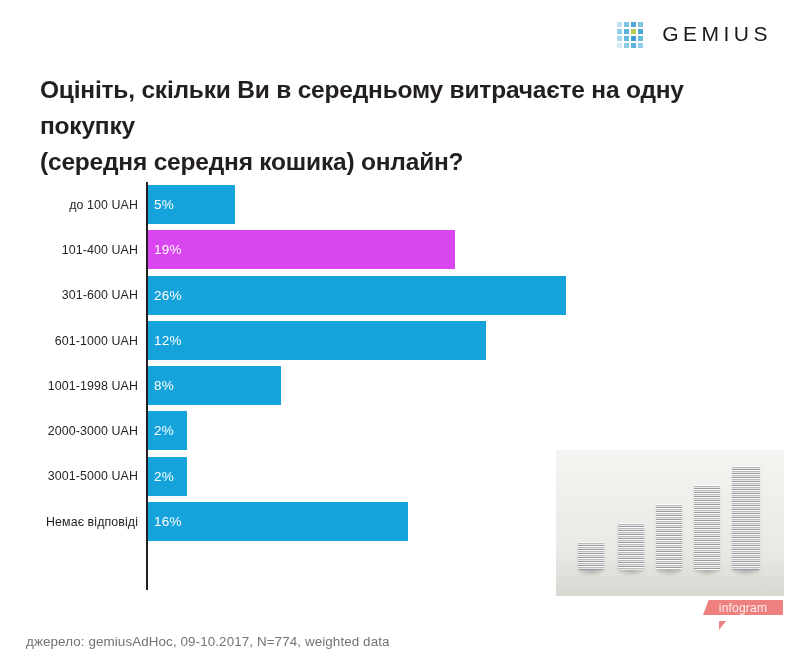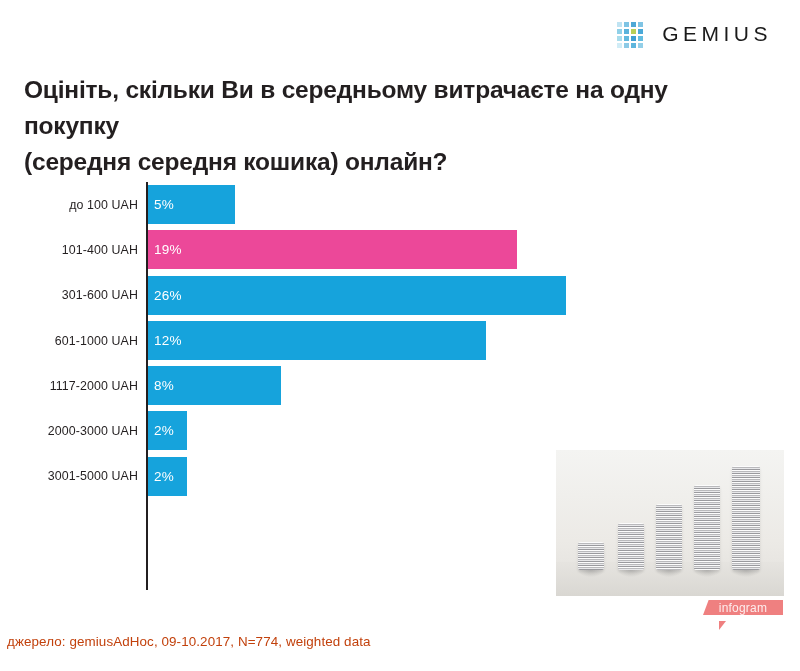--- a/index.html
+++ b/index.html
@@ -46,21 +46,21 @@
     font-size: 21px;
     letter-spacing: 4.5px;
     font-weight: 400;
     color: #1a1a1a;
     font-family: "Liberation Sans", sans-serif;
   }
 
   
   .title {
     position: absolute;
-    left: 24px;
+    left: 40px;
     top: 72px;
     width: 720px;
     font-size: 24.5px;
     font-weight: bold;
     line-height: 1.46;
     letter-spacing: -0.2px;
     color: #231f20;
   }
   .title-line { display: block; }
 
@@ -155,24 +155,24 @@
     content: "";
     position: absolute;
     left: 0; right: 0; bottom: -7px;
     height: 7px;
     background: radial-gradient(ellipse at 50% 0%, rgba(120,120,120,0.35), rgba(255,255,255,0) 72%);
   }
 
   
   .footer-source {
     position: absolute;
-    left: 7px;
+    left: 26px;
     top: 634px;
     font-size: 13.4px;
-    color: #c2410c;
+    color: #737373;
     letter-spacing: 0.1px;
   }
   .infogram {
     position: absolute;
     left: 703px;
     top: 600px;
     width: 80px;
     height: 15px;
   }
   .infogram-bubble {
@@ -239,21 +239,21 @@
         <div class="cat-label">до 100 UAH</div>
         <div class="bar-wrap">
           <div class="bar" style="width: 87px; background: rgb(22, 163, 220);">
             <span class="bar-value" style="color: rgb(255, 255, 255);">5%</span>
           </div>
         </div>
       </div>
       <div class="row">
         <div class="cat-label">101-400 UAH</div>
         <div class="bar-wrap">
-          <div class="bar" style="width: 369px; background: #ec4899;">
+          <div class="bar" style="width: 307px; background: #d946ef;">
             <span class="bar-value" style="color: rgb(255, 255, 255);">19%</span>
           </div>
         </div>
       </div>
       <div class="row">
         <div class="cat-label">301-600 UAH</div>
         <div class="bar-wrap">
           <div class="bar" style="width: 418px; background: rgb(22, 163, 220);">
             <span class="bar-value" style="color: rgb(255, 255, 255);">26%</span>
           </div>
@@ -261,40 +261,48 @@
       </div>
       <div class="row">
         <div class="cat-label">601-1000 UAH</div>
         <div class="bar-wrap">
           <div class="bar" style="width: 338px; background: rgb(22, 163, 220);">
             <span class="bar-value" style="color: rgb(255, 255, 255);">12%</span>
           </div>
         </div>
       </div>
       <div class="row">
-        <div class="cat-label">1117-2000 UAH</div>
+        <div class="cat-label">1001-1998 UAH</div>
         <div class="bar-wrap">
           <div class="bar" style="width: 133px; background: rgb(22, 163, 220);">
             <span class="bar-value" style="color: rgb(255, 255, 255);">8%</span>
           </div>
         </div>
       </div>
       <div class="row">
         <div class="cat-label">2000-3000 UAH</div>
         <div class="bar-wrap">
           <div class="bar" style="width: 39px; background: rgb(22, 163, 220);">
             <span class="bar-value" style="color: rgb(255, 255, 255);">2%</span>
           </div>
         </div>
       </div>
       <div class="row">
         <div class="cat-label">3001-5000 UAH</div>
         <div class="bar-wrap">
           <div class="bar" style="width: 39px; background: rgb(22, 163, 220);">
             <span class="bar-value" style="color: rgb(255, 255, 255);">2%</span>
+          </div>
+        </div>
+      </div>
+      <div class="row">
+        <div class="cat-label">Немає відповіді</div>
+        <div class="bar-wrap">
+          <div class="bar" style="width: 260px; background: rgb(22, 163, 220);">
+            <span class="bar-value" style="color: rgb(255, 255, 255);">16%</span>
           </div>
         </div>
       </div>
     </div>
 </div>
 
 <div class="photo" id="coin-photo">
   <div class="ground"></div>
 <div class="stack" style="left: 22px; width: 26px; height: 28px;"></div>
     <div class="stack" style="left: 62px; width: 26px; height: 47px;"></div>

